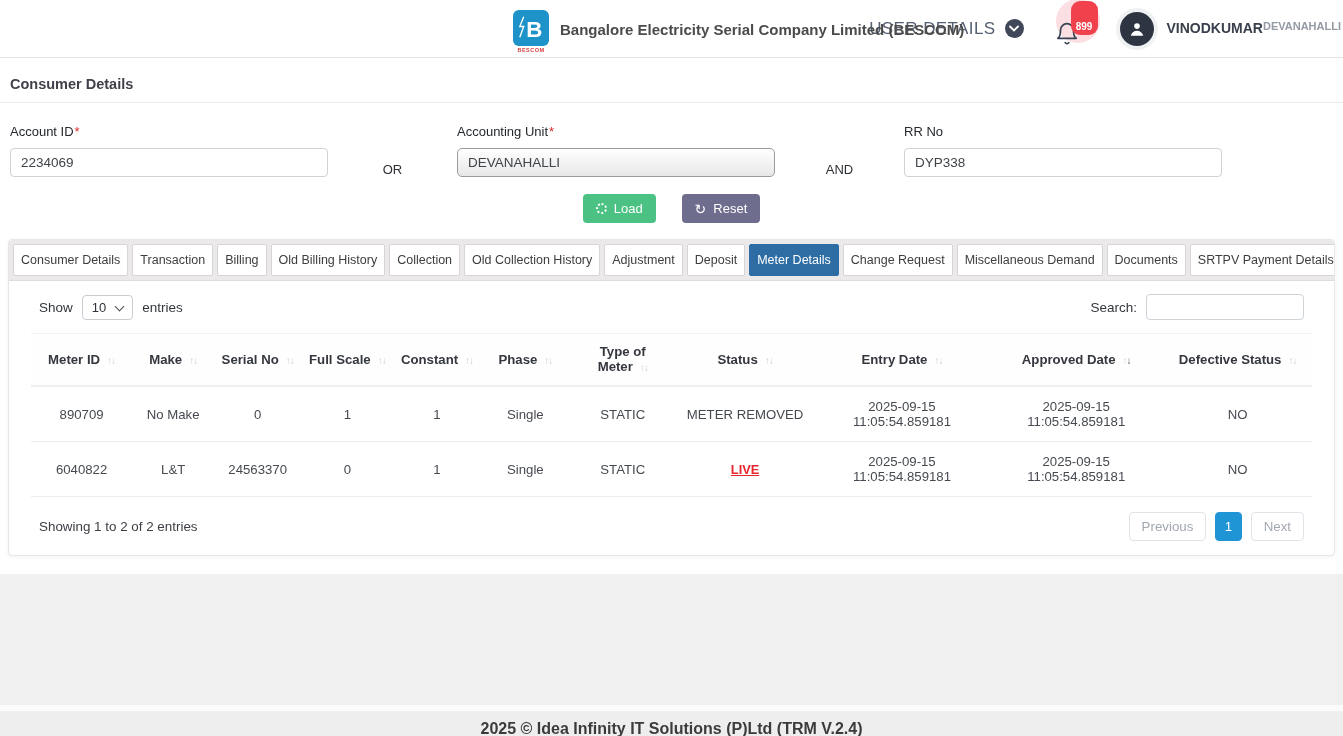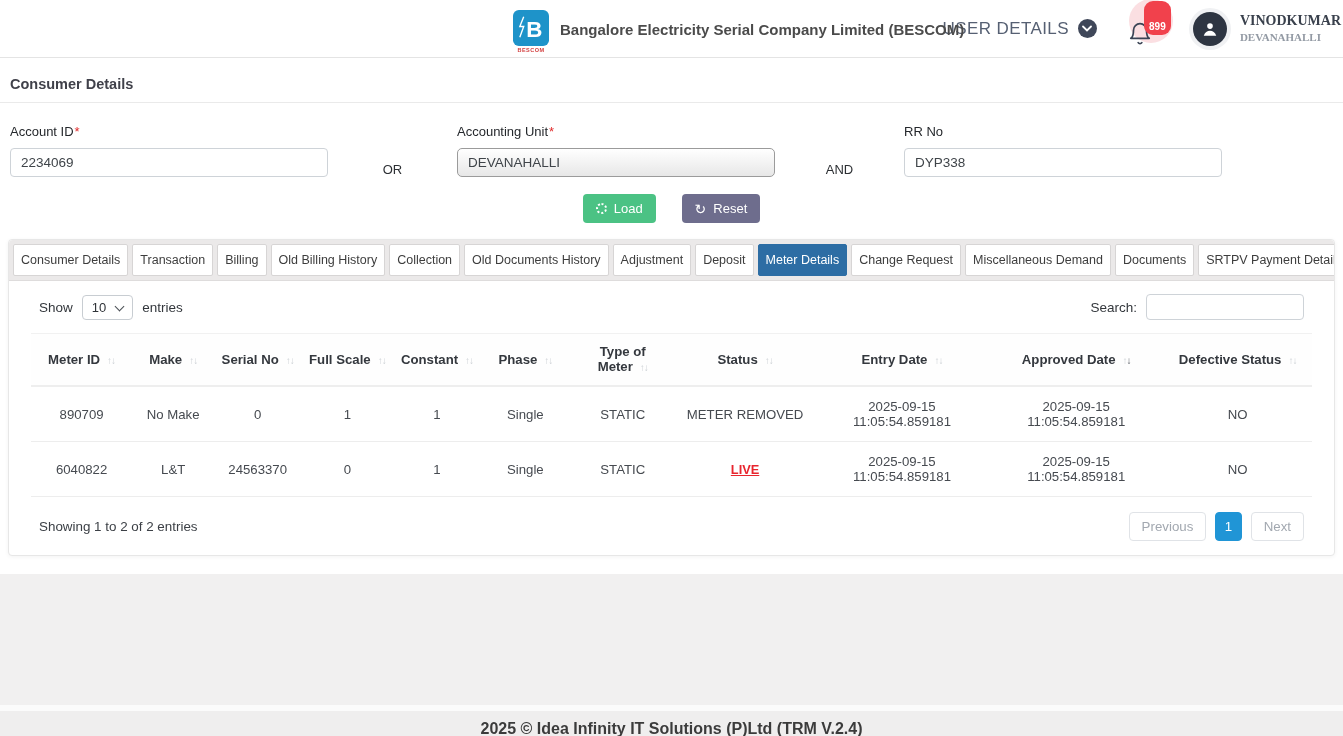--- a/index.html
+++ b/index.html
@@ -20,21 +20,21 @@
   .header-right { margin-left:auto; display:flex; align-items:center; gap:28px; padding-right:2px; }
   .user-details-dd { display:flex; align-items:center; gap:9px; font-size:17px; color:#566073; letter-spacing:.4px; cursor:pointer; }
   .dd-circle { width:19px; height:19px; border-radius:50%; background:#3f4759; display:flex; align-items:center; justify-content:center; }
   .bell-wrap { position:relative; width:36px; height:42px; cursor:pointer; }
   .bell-halo { position:absolute; top:-9px; right:-12px; width:44px; height:44px; border-radius:50%; background:#fbdfe2; }
   .bell-svg { position:absolute; left:2px; bottom:2px; }
   .badge { position:absolute; top:-7px; right:-10px; min-width:27px; height:17px; border-radius:9px; background:#f1414c; color:#fff; font-size:10px; font-weight:bold; line-height:17px; text-align:center; padding:17px 4px; }
   .user-chip { display:flex; align-items:center; gap:9px; cursor:pointer; }
   .avatar-ring { width:42px; height:42px; border-radius:50%; background:#f0f1f3; display:flex; align-items:center; justify-content:center; }
   .avatar-circle { width:34px; height:34px; border-radius:50%; background:#2e3542; display:flex; align-items:center; justify-content:center; }
-  .user-names { display:flex; flex-direction:column; line-height:1.3;font-family:Liberation Serif, serif; }
+  .user-names { display:flex; flex-direction:row; line-height:1.3; }
   .uname { font-size:14px; font-weight:bold; color:#39404c; }
   .uloc { font-size:11px; font-weight:bold; color:#939aa4; }
 
   
   .top-section { background:#fff; padding-bottom:18px; flex:0 0 auto; }
   .section-title { margin:0; padding:18px 0 10px 10px; font-size:14.5px; font-weight:bold; color:#40414a; }
   .hdivider { border-bottom:1px solid #eaeaea; }
 
   .form-row { display:flex; align-items:flex-start; padding:21px 10px 0; }
   .field { width:318px; }
@@ -169,21 +169,21 @@
       </button>
     </div>
 
     <div class="card">
       <div class="tab-bar">
           <div class="tab">Consumer Details</div>
           <div class="tab">Transaction</div>
           <div class="tab">Billing</div>
           <div class="tab">Old Billing History</div>
           <div class="tab">Collection</div>
-          <div class="tab">Old Documents History</div>
+          <div class="tab">Old Collection History</div>
           <div class="tab">Adjustment</div>
           <div class="tab">Deposit</div>
           <div class="tab active">Meter Details</div>
           <div class="tab">Change Request</div>
           <div class="tab">Miscellaneous Demand</div>
           <div class="tab">Documents</div>
           <div class="tab">SRTPV Payment Details</div>
         </div>
 
       <div class="controls">

